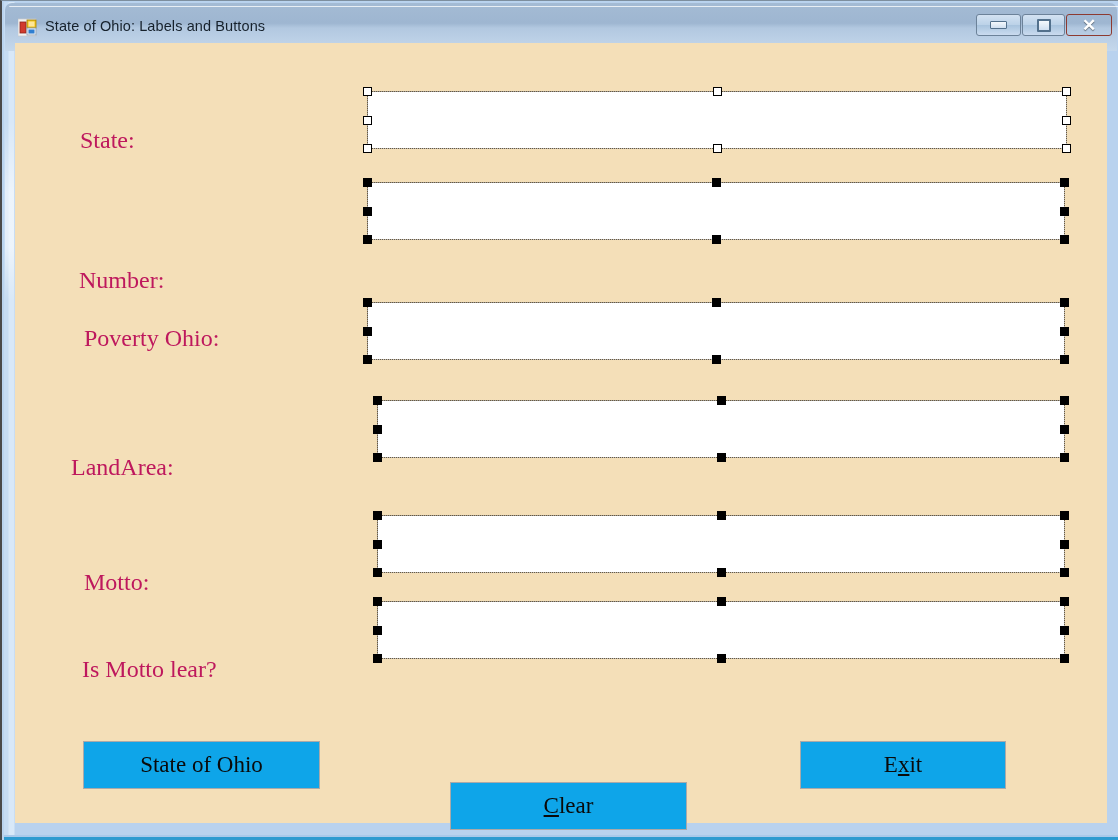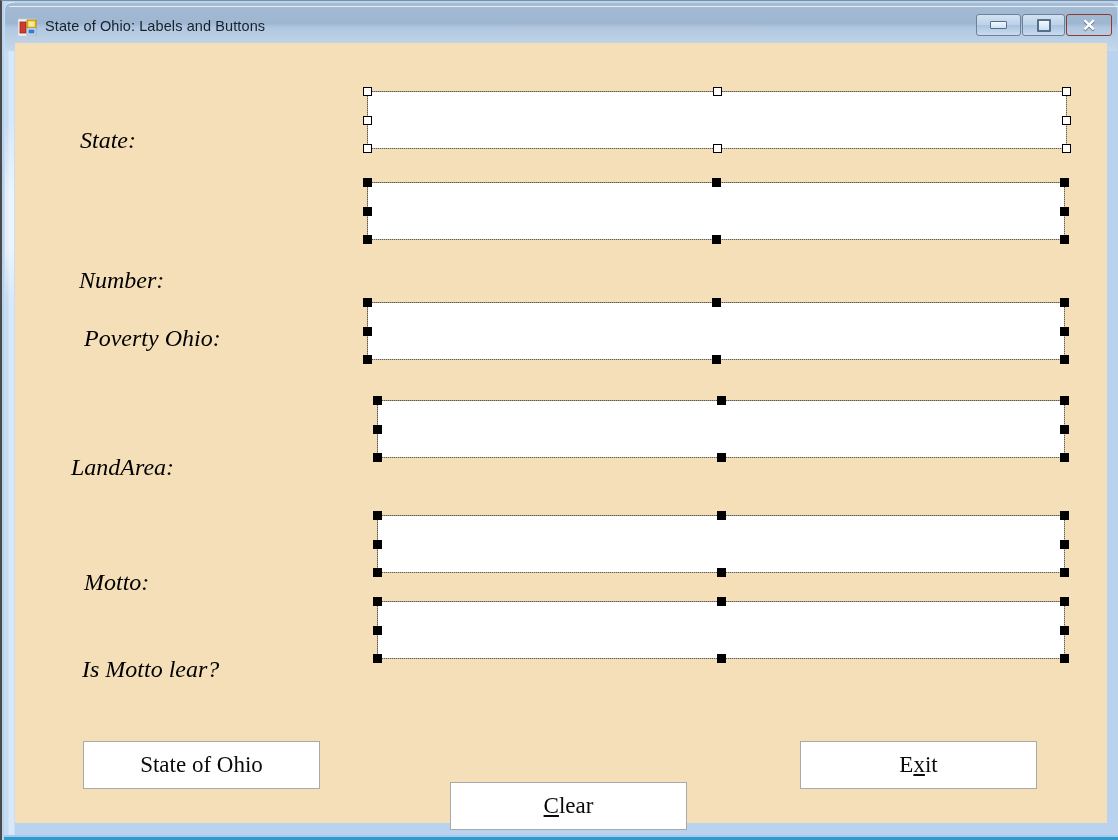--- a/index.html
+++ b/index.html
@@ -155,24 +155,23 @@
     width: 1092px;
     height: 780px;
     background: #f4dfb8;
   }
 
   
   .form-label {
     position: absolute;
     font-family: "Liberation Serif", serif;
     font-size: 24px;
-    color: #000000;
+    color: #be185d;
     white-space: nowrap;
     line-height: 1;
-    font-style: italic;
   }
 
   
   .tb-wrap {
     position: absolute;
   }
   .textbox {
     position: absolute;
     left: 4px;
     top: 4px;
@@ -208,21 +207,21 @@
   .h-tr { right: 0px; top: 0px; }
   .h-ml { left: 0px;  top: 50%; margin-top: -4.5px; }
   .h-mr { right: 0px; top: 50%; margin-top: -4.5px; }
   .h-bl { left: 0px;  bottom: 0px; }
   .h-bc { left: 50%;  bottom: 0px; margin-left: -4.5px; }
   .h-br { right: 0px; bottom: 0px; }
 
   
   .form-button {
     position: absolute;
-    background: #ffffff;
+    background: #0ea5e9;
     border: 1px solid #a9a9a9;
     box-sizing: border-box;
     display: flex;
     align-items: center;
     justify-content: center;
     font-family: "Liberation Serif", serif;
     font-size: 23px;
     color: #0a0a0a;
   }
   .accel { text-decoration: underline; }
@@ -346,21 +345,21 @@
     </div>
 
     <div class="form-button" style="left:68px; top:698px; width:237px; height:48px;">
       <span>State of Ohio</span>
     </div>
 
     <div class="form-button" style="left:435px; top:698px; width:237px; height:48px;margin-top:41px;">
       <span><span class="accel">C</span><span>lear</span></span>
     </div>
 
-    <div class="form-button" style="left:785px; top:698px; width:237px; height:48px;text-align:right;">
+    <div class="form-button" style="left:785px; top:698px; width:206px; height:48px;text-align:right;">
       <span><span>E</span><span class="accel">x</span><span>it</span></span>
     </div>
 
   </div>
 
   <div id="bottom-edge2"></div>
   <div id="bottom-edge"></div>
 </div>
 
 </body></html>

